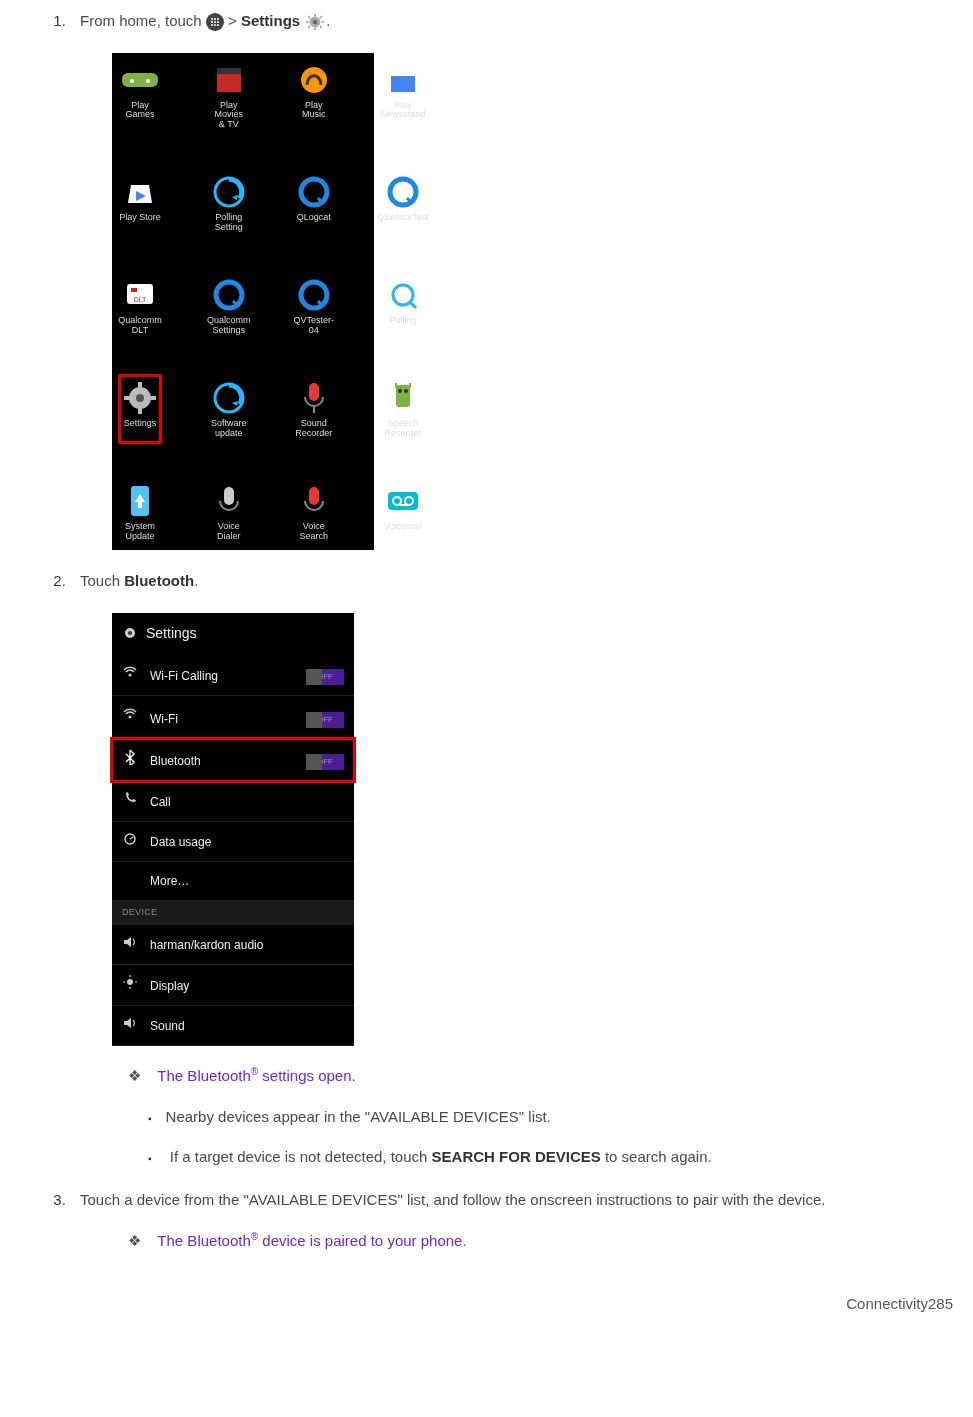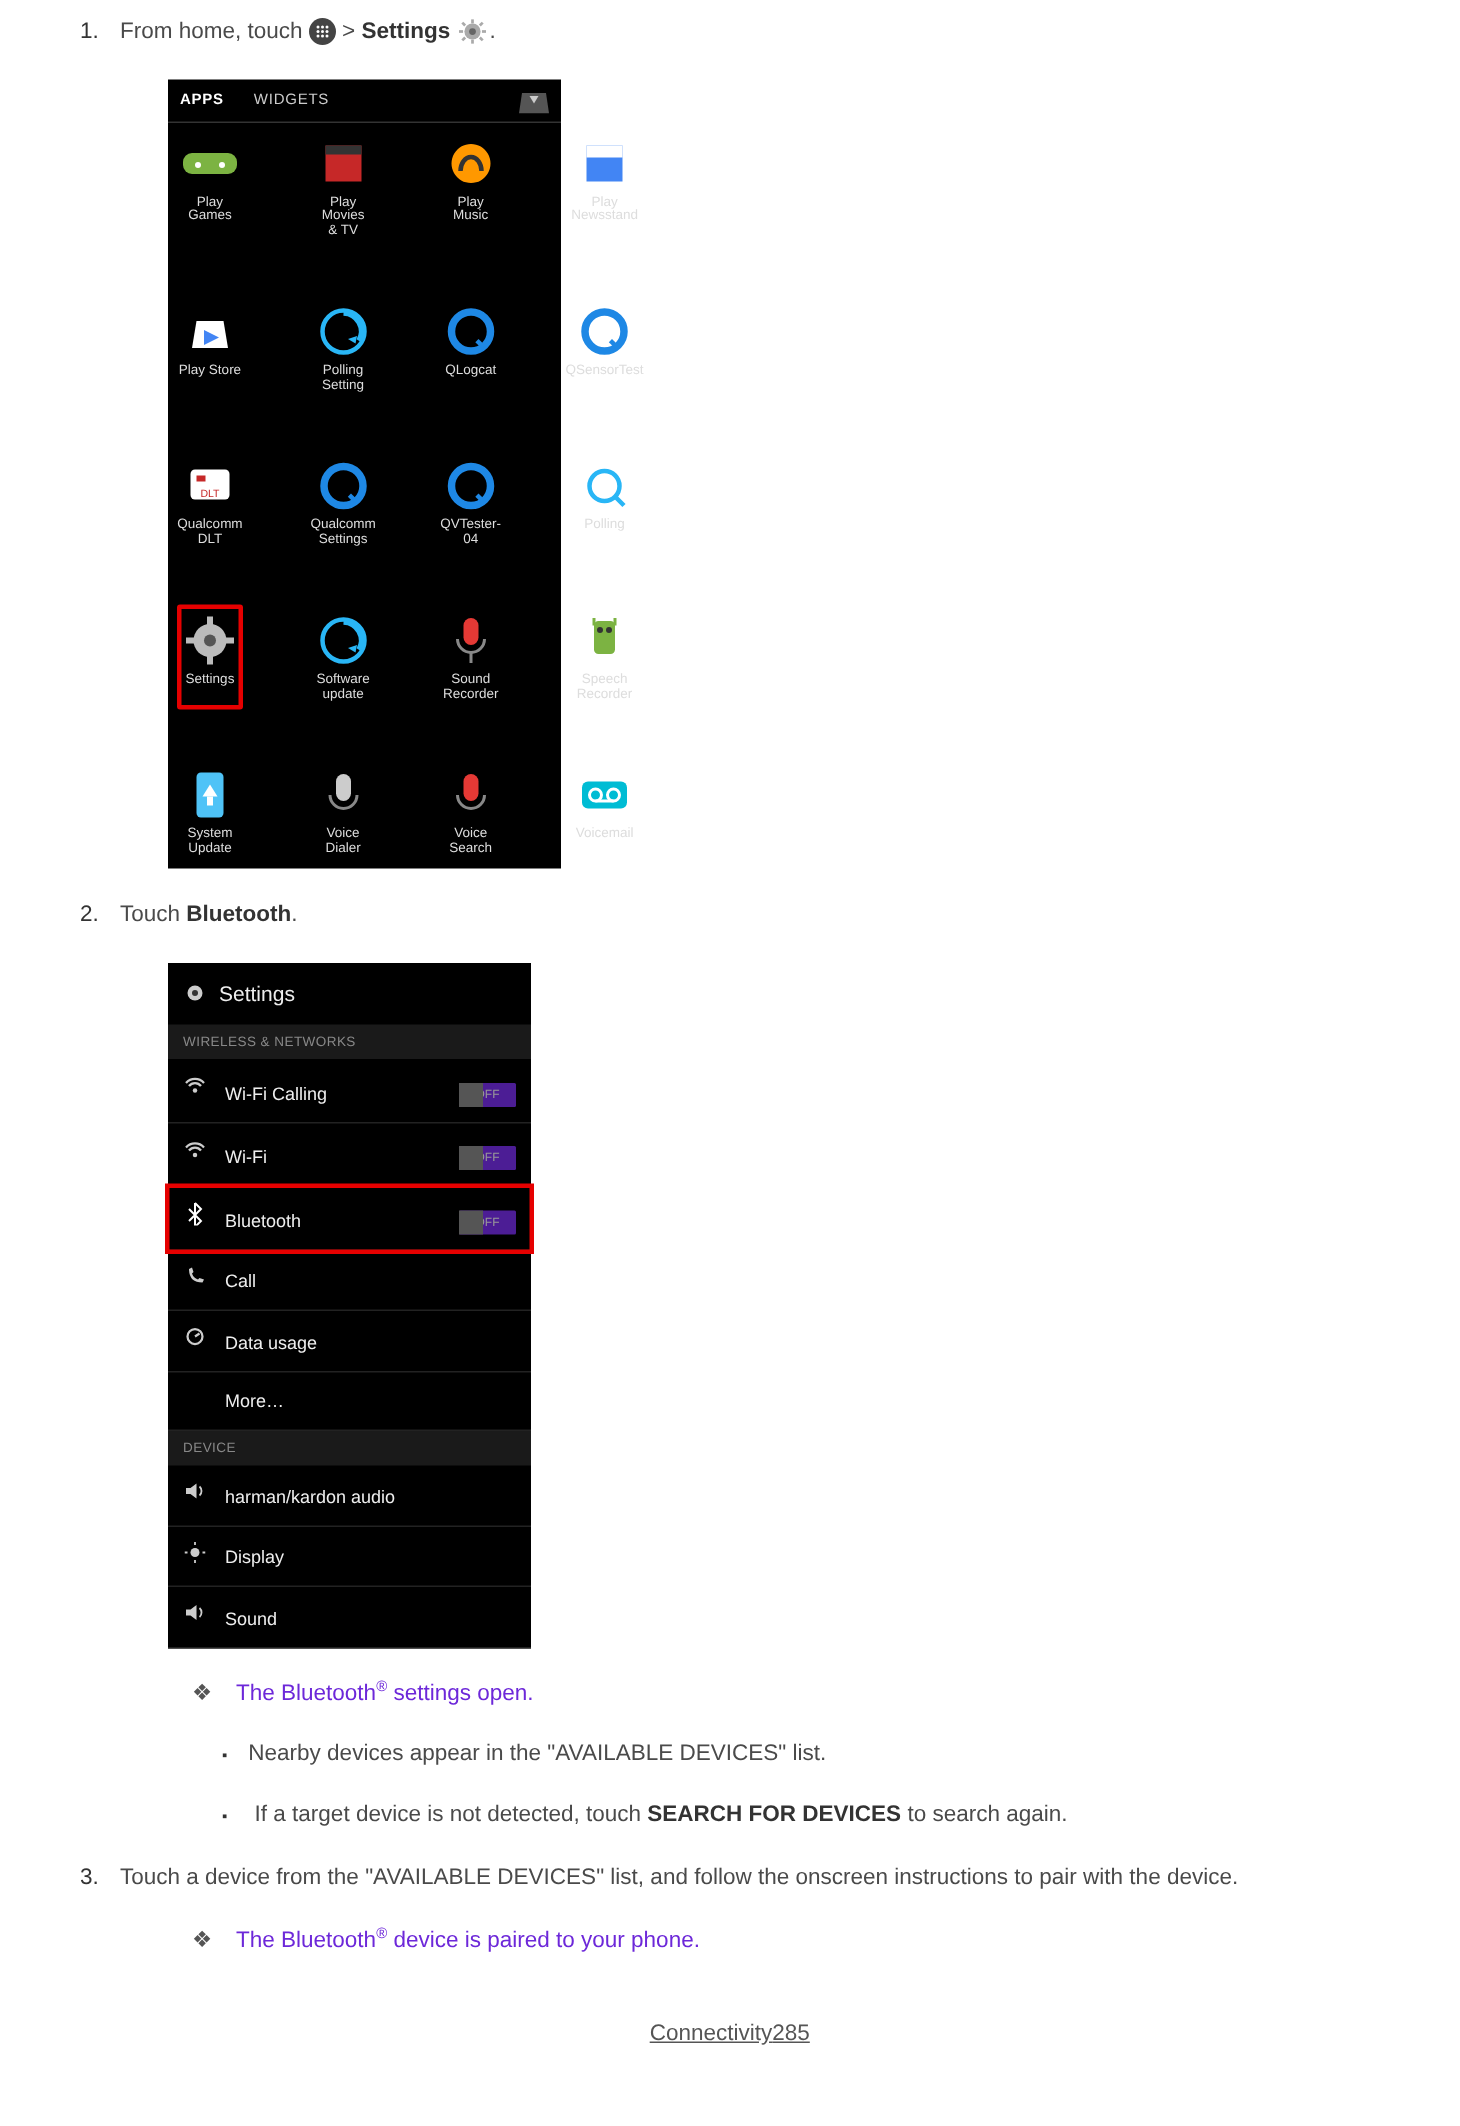--- a/index.html
+++ b/index.html
@@ -101,22 +101,22 @@
   }
   ul.diamond > li::before { content: "❖"; color: #555; margin-right: 12px; }
   ul.diamond > li { margin-bottom: 16px; color: #6d28d9; }
   ul.square {
     list-style: none; padding-left: 68px; margin: 0;
   }
   ul.square > li::before { content: "▪"; color: #333; margin-right: 14px; font-size: 10px; }
   ul.square > li { margin-bottom: 18px; color: #4a4a4a; }
 
   .footer {
-    display: flex; justify-content: center; margin-top: 40px;
-    color: #555; font-size: 15px; text-decoration: underline;
+    display: flex; justify-content: flex-end; margin-top: 40px;
+    color: #555; font-size: 15px;
   }
 </style>
 </head>
 <body>
 
 <ol class="main-list" start="1">
   <li>
     <span class="step-text">From home, touch </span><span class="apps-icon">
         <span class="dots">
           <span></span>
@@ -141,26 +141,20 @@
             <rect x="19" y="9" width="3" height="2"></rect>
             <rect x="4.5" y="3" width="2" height="3" transform="rotate(-45 5.5 4.5)"></rect>
             <rect x="17.5" y="14" width="2" height="3" transform="rotate(-45 18.5 15.5)"></rect>
             <rect x="17.5" y="3" width="2" height="3" transform="rotate(45 18.5 4.5)"></rect>
             <rect x="4.5" y="14" width="2" height="3" transform="rotate(45 5.5 15.5)"></rect>
           </g>
         </svg>
     </span><span class="step-text">.</span>
 
     <div class="phone-apps">
-      <div class="apps-tabs">
-        <span class="tab active">APPS</span>
-        <span class="tab">WIDGETS</span>
-        <span class="spacer"></span>
-        <span class="shop-icon"></span>
-      </div>
       <div class="apps-grid" id="apps-grid">
           <div class="app-cell">
             <div class="icon-wrap" style="background:">
               <svg width="36" height="30" viewBox="0 0 36 30">
                 <path d="M6 8 h24 a6 6 0 0 1 6 6 v2 a6 6 0 0 1 -6 6 h-24 a6 6 0 0 1 -6 -6 v-2 a6 6 0 0 1 6 -6" fill="#7cb342"></path>
                 <circle cx="10" cy="16" r="2" fill="#fff"></circle>
                 <circle cx="26" cy="16" r="2" fill="#fff"></circle>
               </svg>
             </div>
             <div class="label">Play Games</div>
@@ -362,21 +356,20 @@
     <div class="phone-settings">
       <div class="settings-header">
         <span class="gear">
           <svg viewBox="0 0 16 16">
               <circle cx="8" cy="8" r="5" fill="#ccc"></circle>
               <circle cx="8" cy="8" r="2" fill="#333"></circle>
             </svg>
         </span>
         <span>Settings</span>
       </div>
-      <div class="section-hdr">WIRELESS &amp; NETWORKS</div>
       <div id="rows1">
           <div class="setting-row">
             <span class="row-icon"><svg width="16" height="16">
                 <path d="M2 6 a8 8 0 0 1 12 0" fill="none" stroke="#ccc" stroke-width="1.5"></path>
                 <path d="M4 8 a5 5 0 0 1 8 0" fill="none" stroke="#ccc" stroke-width="1.5"></path>
                 <circle cx="8" cy="11" r="1.5" fill="#ccc"></circle>
               </svg></span>
             <span class="row-label">Wi-Fi Calling</span>
             <span class="toggle-off">OFF</span>
           </div>

